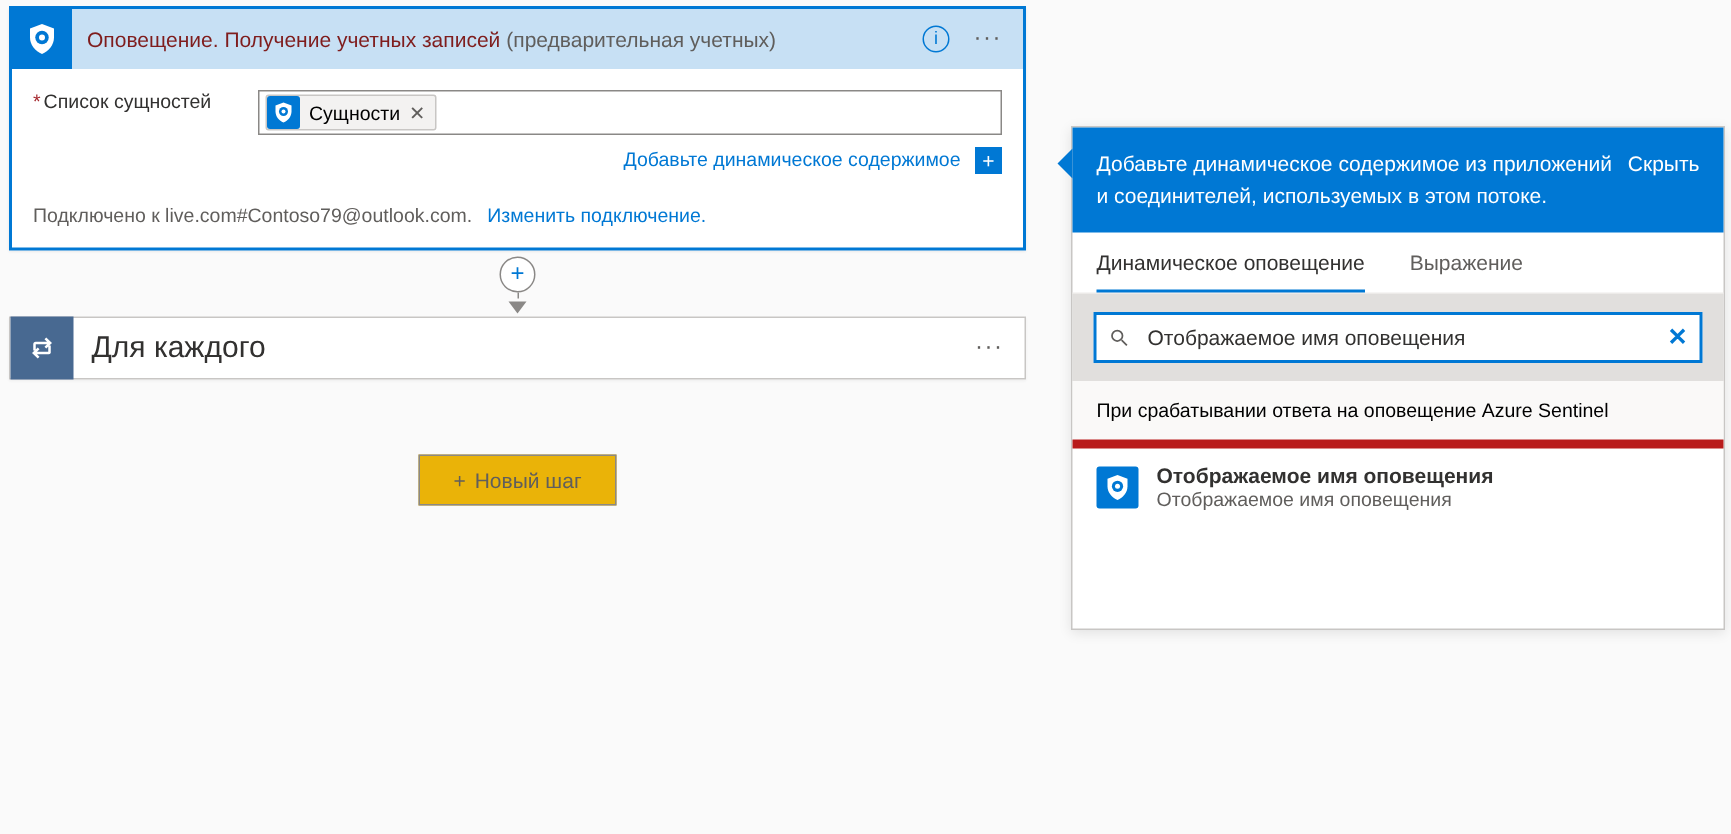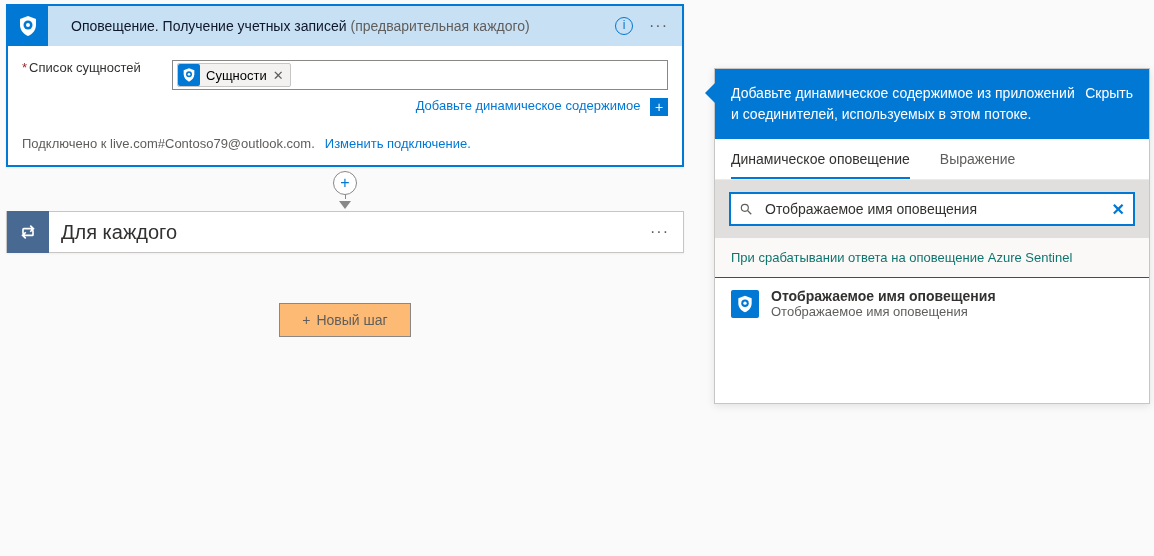--- a/index.html
+++ b/index.html
@@ -22,21 +22,21 @@
     height: 40px;
     padding: 0 8px 0 0;
   }
   .card-header .icon-box {
     width: 40px; height: 40px;
     background: #0078d4;
     display: flex; align-items: center; justify-content: center;
     flex-shrink: 0;
   }
   .shield-svg { width: 24px; height: 24px; display:block; }
-  .card-title { padding-left: 23px; font-size: 14px; color: #0f172a; flex: 0 0 auto; }
+  .card-title { padding-left: 10px; font-size: 14px; color: #7f1d1d; flex: 0 0 auto; }
   .card-subtitle { padding-left: 4px; font-size: 14px; color: #605e5c; flex: 1 1 auto; }
   .info-icon {
     width: 18px; height: 18px; border: 1.5px solid #0078d4; border-radius: 50%;
     color: #0078d4; font-size: 12px; line-height: 15px; text-align: center;
     margin-right: 10px; cursor: pointer;
   }
   .ellipsis { color: #605e5c; font-size: 16px; letter-spacing: 1px; cursor: pointer; padding: 0 6px; }
 
   .card-body { padding: 14px 14px 8px 14px; }
   .param-row { display: flex; align-items: flex-start; }
@@ -100,28 +100,28 @@
   .card2 .icon-box2 {
     width: 42px; height: 42px; background: #486991;
     display:flex; align-items:center; justify-content:center; flex-shrink:0;
   }
   .loop-svg { width:20px; height:20px; }
   .card2 .card2-title { flex:1; padding-left: 12px; font-size: 20px; color: #323130; }
 
   
   .new-step-wrap { text-align: center; margin-top: 50px; }
   .new-step-btn {
-    display: inline-block; border: 1px solid #8a8886; background: #fdba74;
+    display: inline-block; border: 1px solid #8a8886; background: #eab308;
     padding: 8px 22px; font-size: 14px; color: #605e5c; cursor: pointer;
   }
   .new-step-btn .plus { color: #605e5c; margin-right: 6px; }
 
   
   .dyn-panel {
-    position: absolute; right: 4px; top: 68px; width: 436px; height: 336px;
+    position: absolute; right: 4px; top: 84px; width: 436px; height: 336px;
     background: #fff; border: 1px solid #c8c6c4;
     box-shadow: 0 2px 8px rgba(0,0,0,0.1);
   }
   .dyn-panel::before {
     content: ""; position: absolute; left: -10px; top: 14px;
     border-top: 10px solid transparent; border-bottom: 10px solid transparent;
     border-right: 10px solid #0078d4;
   }
   .dyn-header {
     background: #0078d4; color: #fff; padding: 14px 16px; font-size: 14px;
@@ -145,22 +145,22 @@
     display: flex; align-items: center; padding: 0 8px;
   }
   .dyn-search .search-icon { color: #605e5c; font-size: 14px; margin-right: 10px; }
   .dyn-search input {
     flex: 1; border: none; outline: none; font-size: 14px; color: #323130;
     background: transparent;
   }
   .dyn-search .clear-x { color: #0078d4; font-size: 16px; cursor: pointer; font-weight: bold; }
 
   .dyn-group-header {
-    background: #faf9f8; padding: 12px 16px; font-size: 13px; color: #0f766e;
-    border-bottom: 1px solid #b91c1c;
+    background: #faf9f8; padding: 12px 16px; font-size: 13px; color: #000000;
+    border-bottom: 6px solid #b91c1c;
   }
   .dyn-item {
     display: flex; align-items: center; padding: 10px 16px; cursor: pointer;
   }
   .dyn-item .item-icon {
     width: 28px; height: 28px; background: #0078d4; border-radius: 2px;
     display:flex; align-items:center; justify-content:center; margin-right: 12px; flex-shrink:0;
   }
   .dyn-item .item-text .t1 { font-size: 14px; font-weight: 600; color: #323130; }
   .dyn-item .item-text .t2 { font-size: 13px; color: #605e5c; }
@@ -183,21 +183,21 @@
 <div class="flow-area">
 
   <div class="card">
     <div class="card-header">
       <div class="icon-box">
         <svg class="shield-svg" viewBox="0 0 24 24">
             <use href="#shield-icon-g"></use>
           </svg>
       </div>
       <span class="card-title">Оповещение. Получение учетных записей</span>
-      <span class="card-subtitle">(предварительная каждого)</span>
+      <span class="card-subtitle">(предварительная учетных)</span>
       <div class="info-icon">i</div>
       <div class="ellipsis">···</div>
     </div>
     <div class="card-body">
       <div class="param-row">
         <div class="param-label">
           <span class="req">*</span><span>Список сущностей</span>
         </div>
         <div class="param-input">
           <span class="token">

